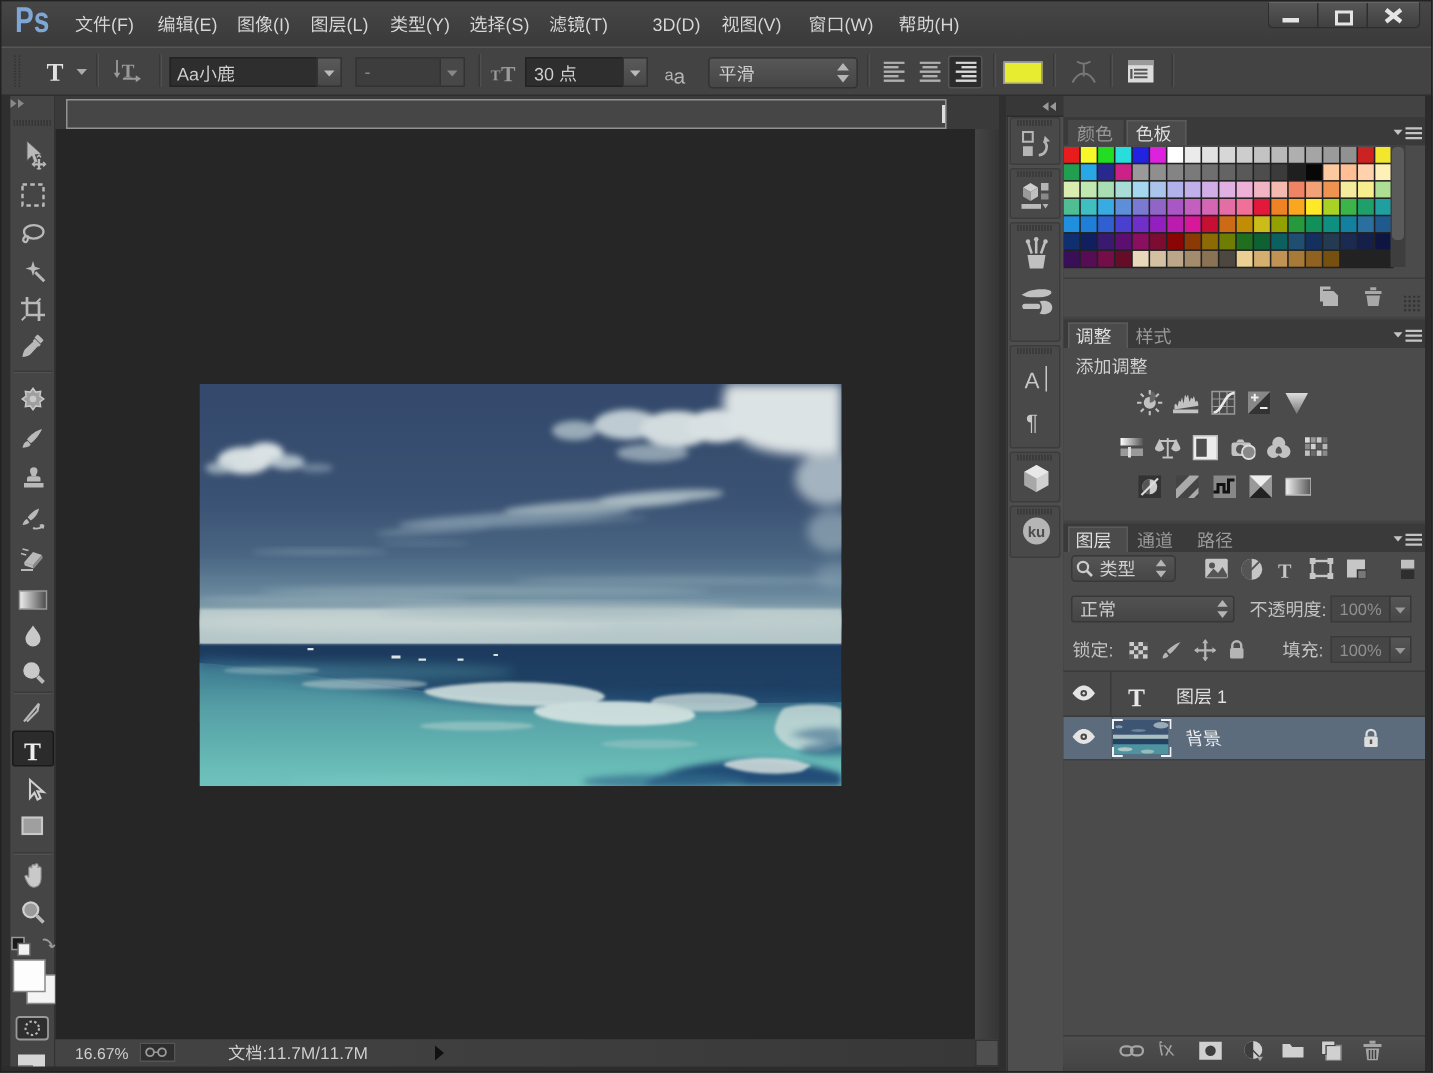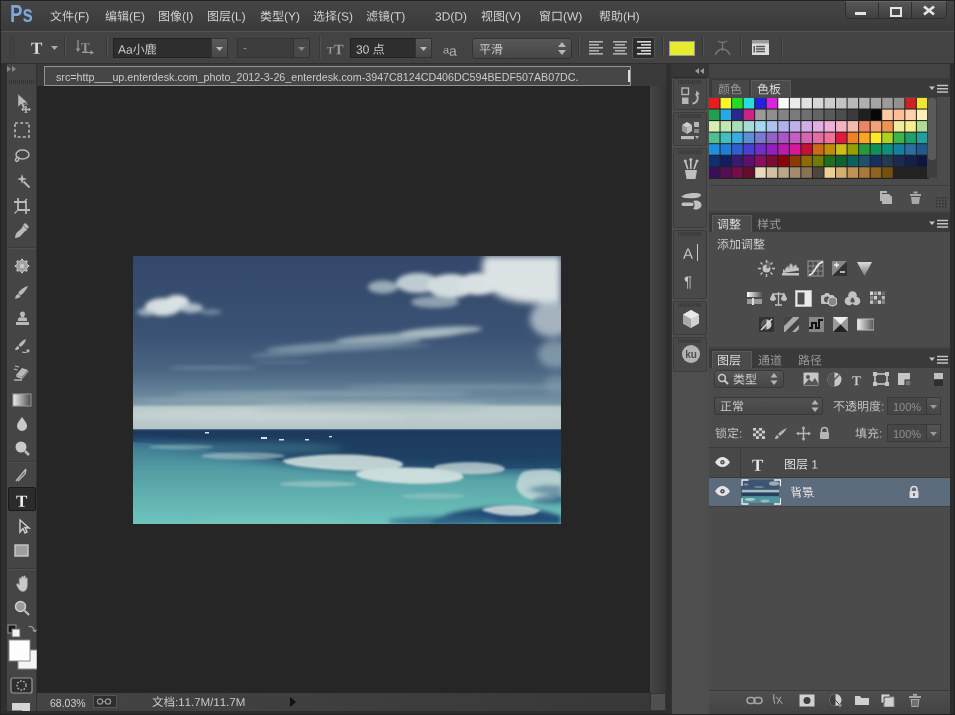--- a/index.html
+++ b/index.html
@@ -464,27 +464,26 @@
 <svg style="position:absolute;left:8px;top:677px;" width="28" height="17" viewBox="0 0 28 17">
       <rect x="3" y="1" width="21" height="15" rx="2" fill="#2e2e2e" stroke="#999" stroke-width="1.2"></rect>
       <circle cx="13.5" cy="8.5" r="4.5" fill="none" stroke="#bbb" stroke-width="1.4" stroke-dasharray="1.6,1.6"></circle>
     </svg>
 <svg style="position:absolute;left:8px;top:701px;" width="28" height="14" viewBox="0 0 28 14">
       <rect x="4" y="2" width="18" height="11" fill="#d5d5d5"></rect>
       <rect x="4" y="9" width="10" height="4" fill="#888"></rect>
     </svg>
 <div style="position:absolute;left:37px;top:64px;width:629px;height:22px;background:#3a3a3a"></div>
 <div style="position:absolute;left:44px;top:66px;width:587px;height:20px;background:#464646;border:1px solid #929292;box-sizing:border-box"></div>
-<div style="position:absolute;left:56px;top:70.5px;font-size:10.7px;color:#cacaca;white-space:pre;letter-spacing:0.02px">src<span>=</span>http___up.enterdesk.com_photo_2012-3-26_enterdesk.com-3947C8124CD406DC594BEDF507AB07DC.</div>
 <div style="position:absolute;left:628px;top:70px;width:1.5px;height:12px;background:#ddd"></div>
 <div style="position:absolute;left:37px;top:86px;width:613px;height:607px;background:#262626"></div>
 <div style="position:absolute;left:650px;top:86px;width:16px;height:607px;background:linear-gradient(90deg,#454545,#353535)"></div>
 <div style="position:absolute;left:650px;top:693px;width:16px;height:18px;background:#4f4f4f;border:1px solid #333;box-sizing:border-box"></div>
 <div style="position:absolute;left:37px;top:693px;width:613px;height:18px;background:linear-gradient(90deg,#444,#383838)"></div>
-<div style="position:absolute;left:50px;top:696.5px;font-size:10.5px;color:#cfcfcf;white-space:pre;">68.03%</div>
+<div style="position:absolute;left:50px;top:696.5px;font-size:10.5px;color:#cfcfcf;white-space:pre;">16.67%</div>
 <div style="position:absolute;left:93px;top:695px;width:24px;height:13px;background:#2e2e2e;border:1px solid #555;box-sizing:border-box"></div>
 <svg style="position:absolute;left:95px;top:697px;" width="20" height="9" viewBox="0 0 20 9">
       <circle cx="5" cy="4.5" r="2.6" fill="none" stroke="#999" stroke-width="1.2"></circle>
       <circle cx="13" cy="4.5" r="2.6" fill="none" stroke="#999" stroke-width="1.2"></circle>
       <path d="M7.6 4.5h2.8" stroke="#999"></path>
     </svg>
 <svg style="position:absolute;left:152.0px;top:694.4px;" width="95.3" height="15.0" viewBox="0 0 95.3 15.0">
       <g fill="#d0d0d0" transform="translate(0,12.08) scale(0.011500,-0.011500)">
         <use href="#q0" x="0"></use>
         <use href="#q41" x="1000"></use>

